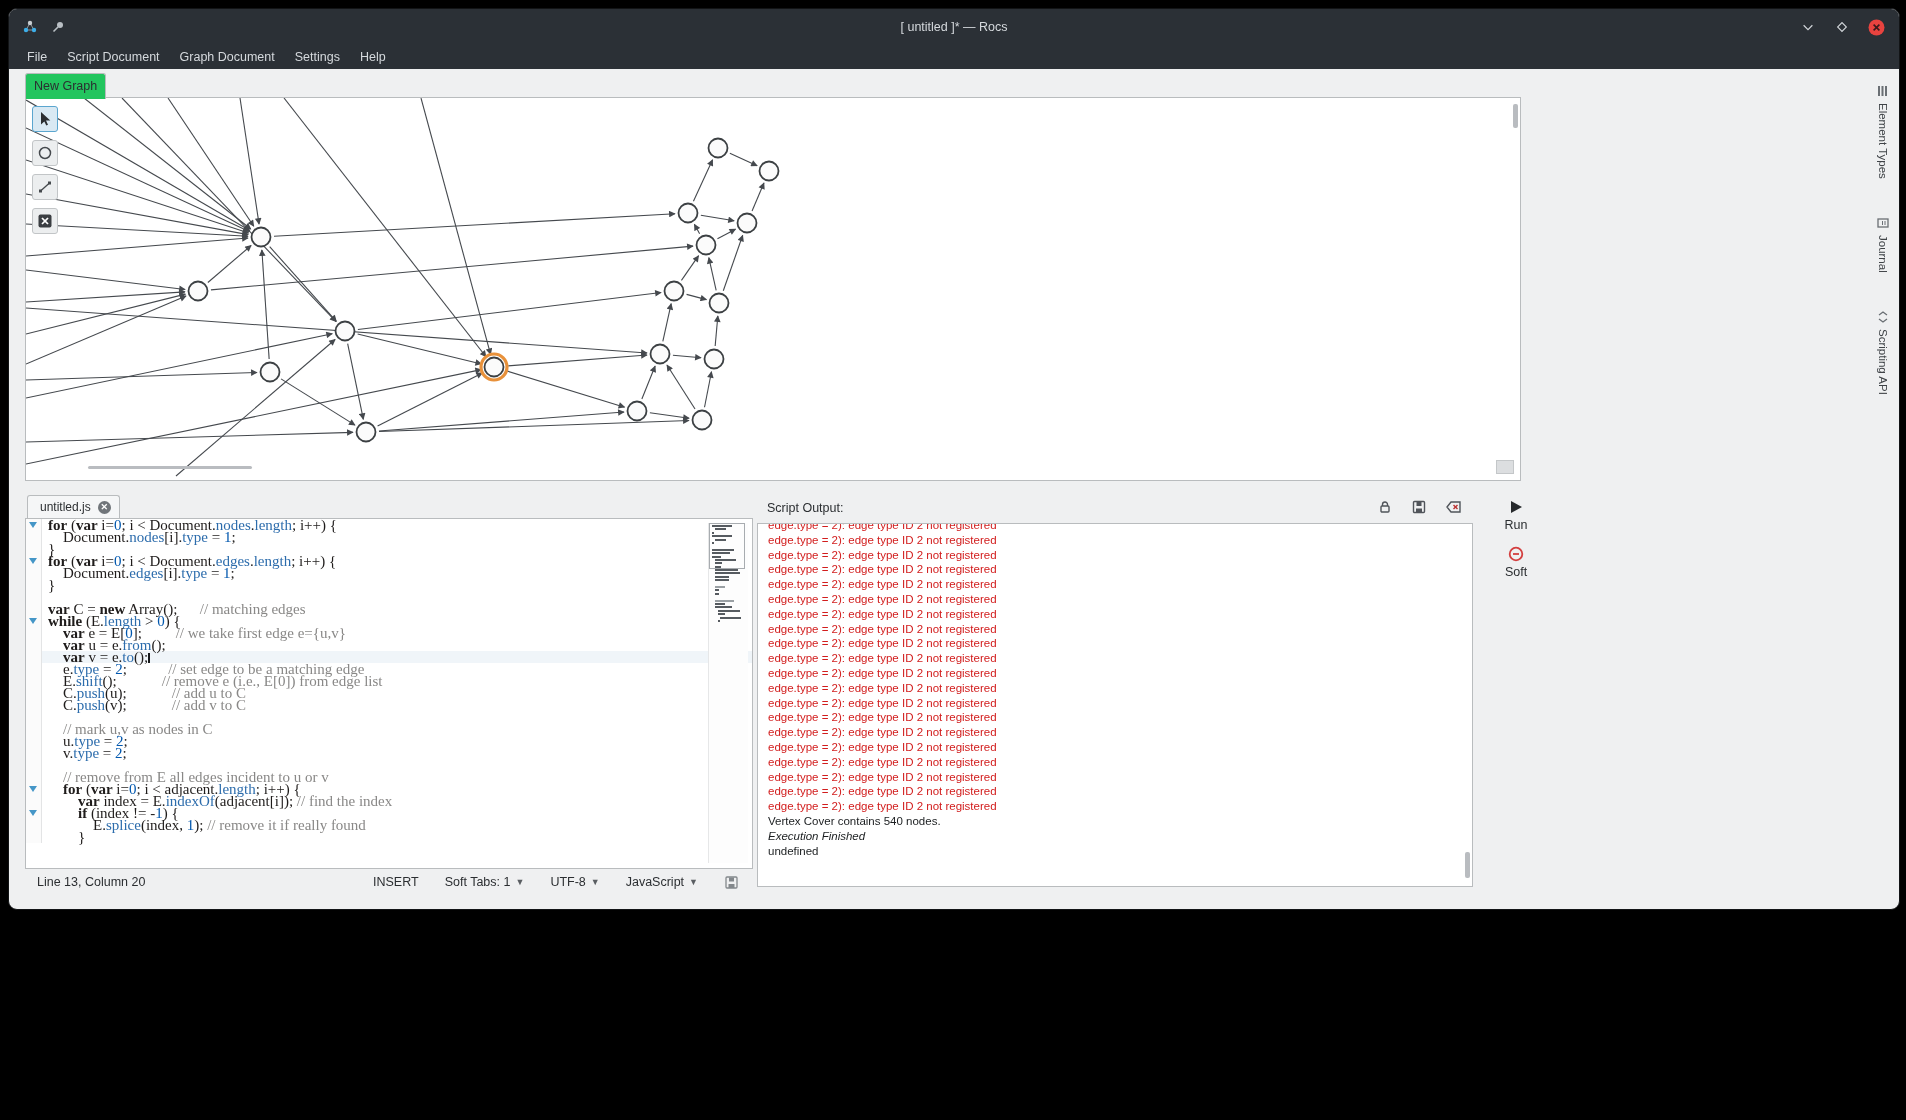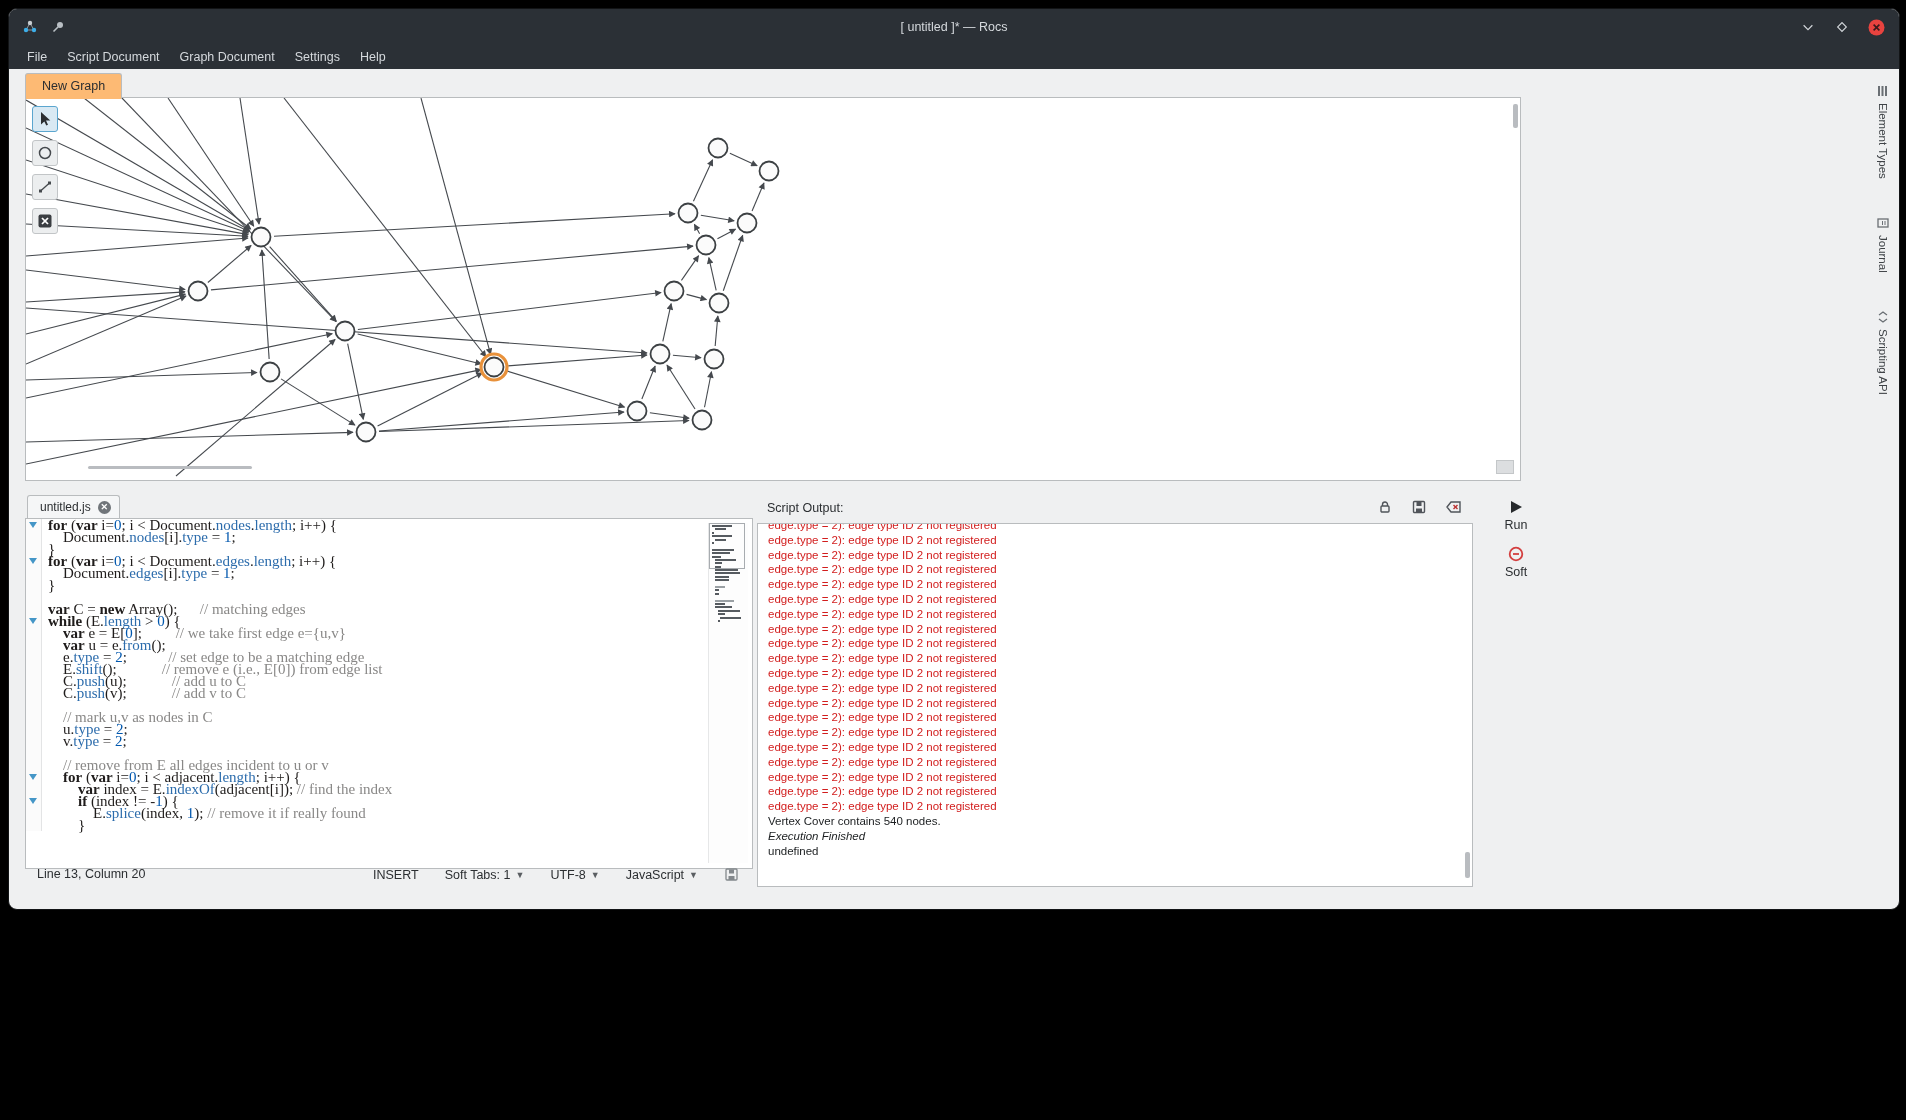--- a/index.html
+++ b/index.html
@@ -16,22 +16,22 @@
             color:#d5d9dd;font-size:12.5px;pointer-events:none;}
   .titlebar .tb-right{margin-left:auto;display:flex;align-items:center;gap:16px;padding-right:14px;}
   .tb-btn{width:18px;height:18px;display:flex;align-items:center;justify-content:center;}
 
   
   .menubar{position:absolute;left:0;top:36px;right:0;height:24px;background:#2b3036;
            display:flex;align-items:center;padding-left:8px;}
   .menu-item{color:#d5d9dd;font-size:12.5px;padding:0 10px;line-height:24px;}
 
   
-  .graph-tab{position:absolute;left:16px;top:64px;height:25px;padding:0 16px;
-             background:#fdba74;border:1px solid #b9bcbe;border-bottom:none;
+  .graph-tab{position:absolute;left:16px;top:64px;height:25px;padding:0 8px;
+             background:#22c55e;border:1px solid #b9bcbe;border-bottom:none;
              border-radius:3px 3px 0 0;font-size:12.5px;line-height:25px;color:#2b2e31;z-index:3;}
   .canvas-frame{position:absolute;left:16px;top:88px;width:1494px;height:382px;
              background:#fff;border:1px solid #b9bcbe;z-index:2;}
   .canvas-frame svg.graph{position:absolute;left:0;top:0;}
   .tool-palette{position:absolute;left:6px;top:8px;display:flex;flex-direction:column;gap:8px;z-index:4;}
   .tool-btn{width:24px;height:24px;background:#eceeef;border:1px solid #c2c5c7;border-radius:3px;
             display:flex;align-items:center;justify-content:center;}
   .tool-btn.active{background:#d9e9f3;border-color:#5ba6cf;}
   .vscroll-thumb{position:absolute;right:2px;top:6px;width:5px;height:24px;background:#b9bcc0;border-radius:2px;}
   .hscroll-thumb{position:absolute;left:62px;bottom:11px;width:164px;height:3px;background:#b9bcc0;border-radius:2px;}
@@ -65,21 +65,21 @@
             border-left:4px solid transparent;border-right:4px solid transparent;border-top:6px solid #4596c7;}
   .code-text{padding-left:6px;}
   .tok-kw{font-weight:bold;color:#1f1c1b;}
   .tok-num{color:#0057ae;}
   .tok-mem{color:#2c6cac;}
   .tok-com{color:#898887;}
   .caret{display:inline-block;width:1.5px;height:10px;background:#17191b;vertical-align:-1px;}
   .minimap{position:absolute;right:4px;top:4px;width:36px;height:338px;background:#fdfdfd;border-left:1px solid #e6e7e8;padding:2px 0 0 3px;}
   .mm-view{position:absolute;left:0;top:0;width:34px;height:44px;border:1px solid #a8acb0;}
   .mm-bar{height:2px;margin-bottom:1.4px;background:#565b60;}
-  .editor-status{position:absolute;left:0;bottom:0;width:726px;height:30px;display:flex;align-items:flex-start;
+  .editor-status{position:absolute;left:0;bottom:0;width:726px;height:30px;display:flex;align-items:center;
              font-size:12.5px;color:#2b2e31;}
   .status-left{padding-left:12px;}
   .status-right{margin-left:auto;display:flex;align-items:center;gap:26px;padding-right:12px;}
   .status-seg{display:flex;align-items:center;gap:5px;}
   .chev{font-size:9px;color:#5a5e62;}
 
   
   .output-header{position:absolute;left:748px;top:486px;width:714px;height:26px;
                  display:flex;align-items:center;font-size:12.5px;color:#2b2e31;}
   .output-header .oh-label{padding-left:10px;}
@@ -303,20 +303,21 @@
           <div class="code-line"><span class="gutter"></span><span class="code-text">    Document.<span class="tok-mem">nodes</span>[i].<span class="tok-mem">type</span> = <span class="tok-num">1</span>;</span></div>
           <div class="code-line"><span class="gutter"></span><span class="code-text">}</span></div>
           <div class="code-line"><span class="gutter"><span class="fold-tri"></span></span><span class="code-text"><span class="tok-kw">for</span> (<span class="tok-kw">var</span> i=<span class="tok-num">0</span>; i &lt; Document.<span class="tok-mem">edges</span>.<span class="tok-mem">length</span>; i++) {</span></div>
           <div class="code-line"><span class="gutter"></span><span class="code-text">    Document.<span class="tok-mem">edges</span>[i].<span class="tok-mem">type</span> = <span class="tok-num">1</span>;</span></div>
           <div class="code-line"><span class="gutter"></span><span class="code-text">}</span></div>
           <div class="code-line"><span class="gutter"></span><span class="code-text">&nbsp;</span></div>
           <div class="code-line"><span class="gutter"></span><span class="code-text"><span class="tok-kw">var</span> C = <span class="tok-kw">new</span> Array();      <span class="tok-com">// matching edges</span></span></div>
           <div class="code-line"><span class="gutter"><span class="fold-tri"></span></span><span class="code-text"><span class="tok-kw">while</span> (E.<span class="tok-mem">length</span> &gt; <span class="tok-num">0</span>) {</span></div>
           <div class="code-line"><span class="gutter"></span><span class="code-text">    <span class="tok-kw">var</span> e = E[<span class="tok-num">0</span>];         <span class="tok-com">// we take first edge e={u,v}</span></span></div>
           <div class="code-line"><span class="gutter"></span><span class="code-text">    <span class="tok-kw">var</span> u = e.<span class="tok-mem">from</span>();</span></div>
+          <div class="code-line current"><span class="gutter"></span><span class="code-text">    <span class="tok-kw">var</span> v = e.<span class="tok-mem">to</span>();<span class="caret"></span></span></div>
           <div class="code-line"><span class="gutter"></span><span class="code-text">    e.<span class="tok-mem">type</span> = <span class="tok-num">2</span>;           <span class="tok-com">// set edge to be a matching edge</span></span></div>
           <div class="code-line"><span class="gutter"></span><span class="code-text">    E.<span class="tok-mem">shift</span>();            <span class="tok-com">// remove e (i.e., E[0]) from edge list</span></span></div>
           <div class="code-line"><span class="gutter"></span><span class="code-text">    C.<span class="tok-mem">push</span>(u);            <span class="tok-com">// add u to C</span></span></div>
           <div class="code-line"><span class="gutter"></span><span class="code-text">    C.<span class="tok-mem">push</span>(v);            <span class="tok-com">// add v to C</span></span></div>
           <div class="code-line"><span class="gutter"></span><span class="code-text">&nbsp;</span></div>
           <div class="code-line"><span class="gutter"></span><span class="code-text">    <span class="tok-com">// mark u,v as nodes in C</span></span></div>
           <div class="code-line"><span class="gutter"></span><span class="code-text">    u.<span class="tok-mem">type</span> = <span class="tok-num">2</span>;</span></div>
           <div class="code-line"><span class="gutter"></span><span class="code-text">    v.<span class="tok-mem">type</span> = <span class="tok-num">2</span>;</span></div>
           <div class="code-line"><span class="gutter"></span><span class="code-text">&nbsp;</span></div>
           <div class="code-line"><span class="gutter"></span><span class="code-text">    <span class="tok-com">// remove from E all edges incident to u or v</span></span></div>

